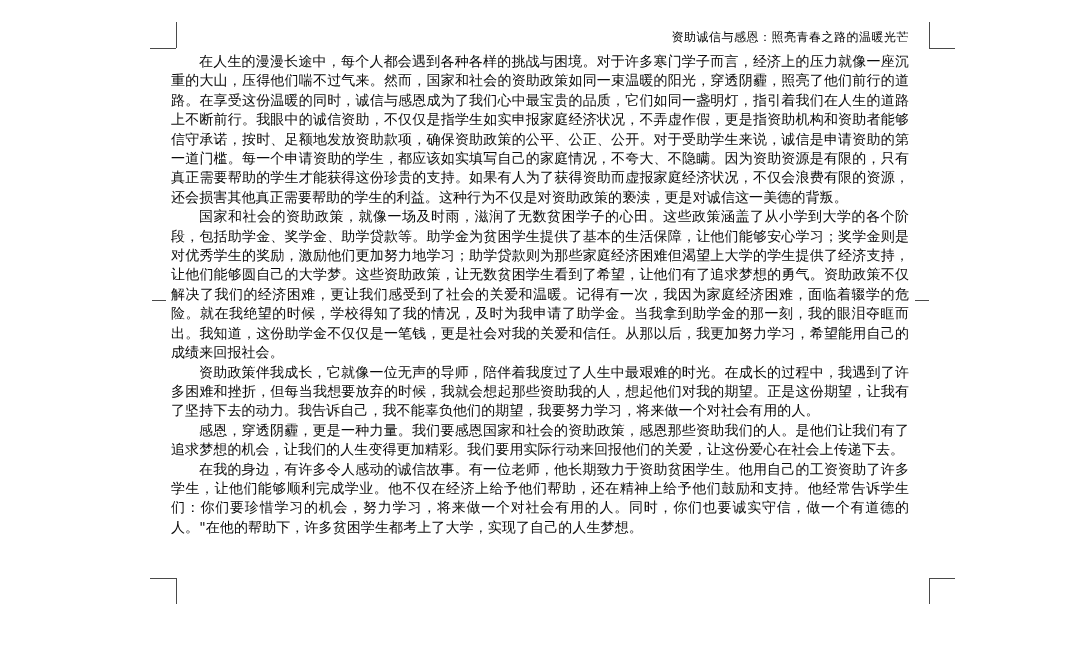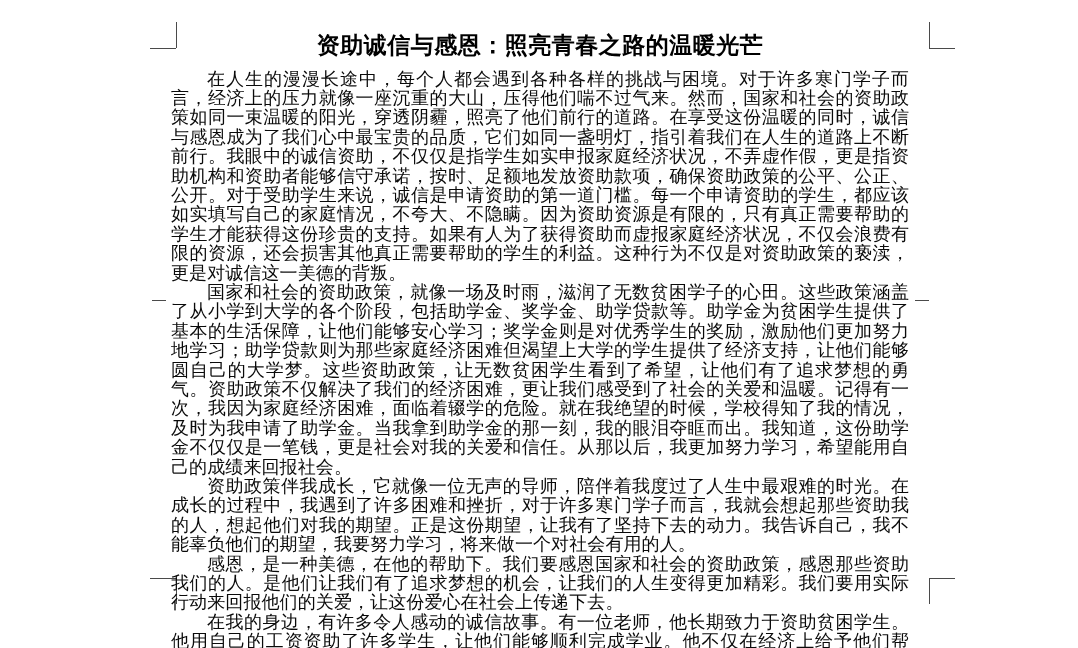--- a/index.html
+++ b/index.html
@@ -66,32 +66,32 @@
 
   .content {
     position: absolute;
     left: 171px;
     top: 28px;
     width: 738px;
   }
 
   .doc-title {
     font-family: "DejaVu Sans", "Liberation Sans", sans-serif;
-    font-weight: bold;
-    font-size: 23px;
+    font-weight: normal;
+    font-size: 12px;
     line-height: 1.5;
-    text-align: center;
+    text-align: right;
     color: #000000;
     letter-spacing: 0.5px;
     margin: 0 0 6px 0;
   }
 
   .para {
     font-family: "DejaVu Sans", "Liberation Sans", sans-serif;
-    font-size: 18px;
+    font-size: 14px;
     line-height: 19.4px;
     color: #0a0a0a;
     text-align: justify;
     text-justify: inter-character;
     text-indent: 2em;
     margin: 0;
     letter-spacing: 0.1px;
     word-break: break-all;
   }
 </style>
@@ -117,18 +117,18 @@
       <div class="v"></div>
   </div>
 
   <div class="tick tick-l" style="top:300px"></div>
   <div class="tick tick-r" style="top:300px"></div>
 
   <div class="content">
     <h1 class="doc-title">资助诚信与感恩：照亮青春之路的温暖光芒</h1>
     <p class="para">在人生的漫漫长途中，每个人都会遇到各种各样的挑战与困境。对于许多寒门学子而言，经济上的压力就像一座沉重的大山，压得他们喘不过气来。然而，国家和社会的资助政策如同一束温暖的阳光，穿透阴霾，照亮了他们前行的道路。在享受这份温暖的同时，诚信与感恩成为了我们心中最宝贵的品质，它们如同一盏明灯，指引着我们在人生的道路上不断前行。我眼中的诚信资助，不仅仅是指学生如实申报家庭经济状况，不弄虚作假，更是指资助机构和资助者能够信守承诺，按时、足额地发放资助款项，确保资助政策的公平、公正、公开。对于受助学生来说，诚信是申请资助的第一道门槛。每一个申请资助的学生，都应该如实填写自己的家庭情况，不夸大、不隐瞒。因为资助资源是有限的，只有真正需要帮助的学生才能获得这份珍贵的支持。如果有人为了获得资助而虚报家庭经济状况，不仅会浪费有限的资源，还会损害其他真正需要帮助的学生的利益。这种行为不仅是对资助政策的亵渎，更是对诚信这一美德的背叛。</p>
     <p class="para">国家和社会的资助政策，就像一场及时雨，滋润了无数贫困学子的心田。这些政策涵盖了从小学到大学的各个阶段，包括助学金、奖学金、助学贷款等。助学金为贫困学生提供了基本的生活保障，让他们能够安心学习；奖学金则是对优秀学生的奖励，激励他们更加努力地学习；助学贷款则为那些家庭经济困难但渴望上大学的学生提供了经济支持，让他们能够圆自己的大学梦。这些资助政策，让无数贫困学生看到了希望，让他们有了追求梦想的勇气。资助政策不仅解决了我们的经济困难，更让我们感受到了社会的关爱和温暖。记得有一次，我因为家庭经济困难，面临着辍学的危险。就在我绝望的时候，学校得知了我的情况，及时为我申请了助学金。当我拿到助学金的那一刻，我的眼泪夺眶而出。我知道，这份助学金不仅仅是一笔钱，更是社会对我的关爱和信任。从那以后，我更加努力学习，希望能用自己的成绩来回报社会。</p>
-    <p class="para">资助政策伴我成长，它就像一位无声的导师，陪伴着我度过了人生中最艰难的时光。在成长的过程中，我遇到了许多困难和挫折，对于许多寒门学子而言，我就会想起那些资助我的人，想起他们对我的期望。正是这份期望，让我有了坚持下去的动力。我告诉自己，我不能辜负他们的期望，我要努力学习，将来做一个对社会有用的人。</p>
-    <p class="para">感恩，是一种美德，在他的帮助下。我们要感恩国家和社会的资助政策，感恩那些资助我们的人。是他们让我们有了追求梦想的机会，让我们的人生变得更加精彩。我们要用实际行动来回报他们的关爱，让这份爱心在社会上传递下去。</p>
+    <p class="para">资助政策伴我成长，它就像一位无声的导师，陪伴着我度过了人生中最艰难的时光。在成长的过程中，我遇到了许多困难和挫折，但每当我想要放弃的时候，我就会想起那些资助我的人，想起他们对我的期望。正是这份期望，让我有了坚持下去的动力。我告诉自己，我不能辜负他们的期望，我要努力学习，将来做一个对社会有用的人。</p>
+    <p class="para">感恩，穿透阴霾，更是一种力量。我们要感恩国家和社会的资助政策，感恩那些资助我们的人。是他们让我们有了追求梦想的机会，让我们的人生变得更加精彩。我们要用实际行动来回报他们的关爱，让这份爱心在社会上传递下去。</p>
     <p class="para">在我的身边，有许多令人感动的诚信故事。有一位老师，他长期致力于资助贫困学生。他用自己的工资资助了许多学生，让他们能够顺利完成学业。他不仅在经济上给予他们帮助，还在精神上给予他们鼓励和支持。他经常告诉学生们：你们要珍惜学习的机会，努力学习，将来做一个对社会有用的人。同时，你们也要诚实守信，做一个有道德的人。"在他的帮助下，许多贫困学生都考上了大学，实现了自己的人生梦想。</p>
   </div>
 
 </div>
 
 </body></html>

